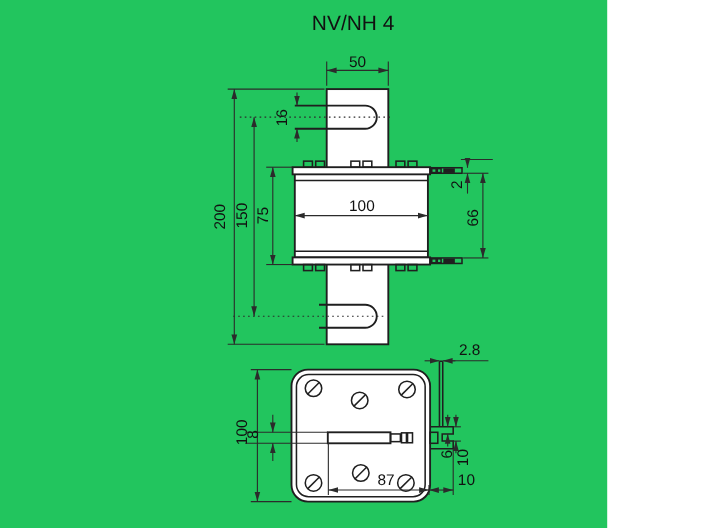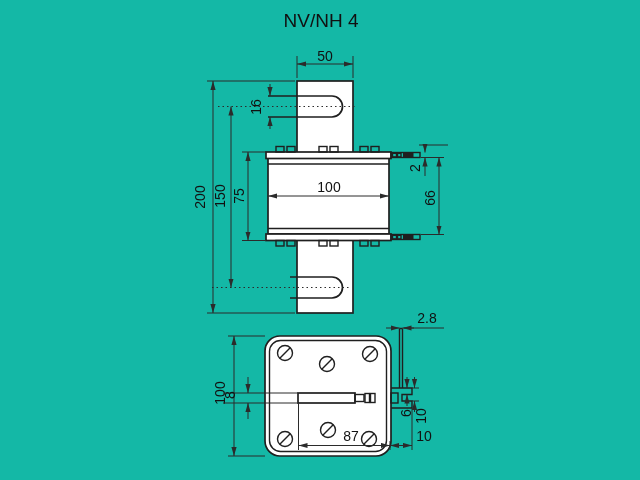--- a/index.html
+++ b/index.html
@@ -1,16 +1,16 @@
 <!DOCTYPE html>
 <html><head>
 <meta charset="utf-8">
 <style>
   html,body{margin:0;padding:0;background:#ffffff;}
-  .page{position:relative;width:640px;height:480px;background:#14b8a6;overflow:hidden;
+  .page{position:relative;width:552px;height:480px;background:#22c55e;overflow:hidden;
         font-family:"Liberation Sans", sans-serif;}
   svg{display:block;}
   .obj{stroke:#1f1f1f;stroke-width:1.7;fill:none;}
   .objf{stroke:#1f1f1f;stroke-width:1.7;fill:#ffffff;}
   .thin{stroke:#1f1f1f;stroke-width:1.4;fill:none;}
   .fillb{fill:#1f1f1f;stroke:none;}
   .dim{stroke:#2b2b2b;stroke-width:1;fill:none;}
   .wit{stroke:#2b2b2b;stroke-width:1;fill:none;}
   .cl{stroke:#2b2b2b;stroke-width:1.1;fill:none;stroke-dasharray:1.5 3;}
   .dtxt{font-size:14px;fill:#111111;}

